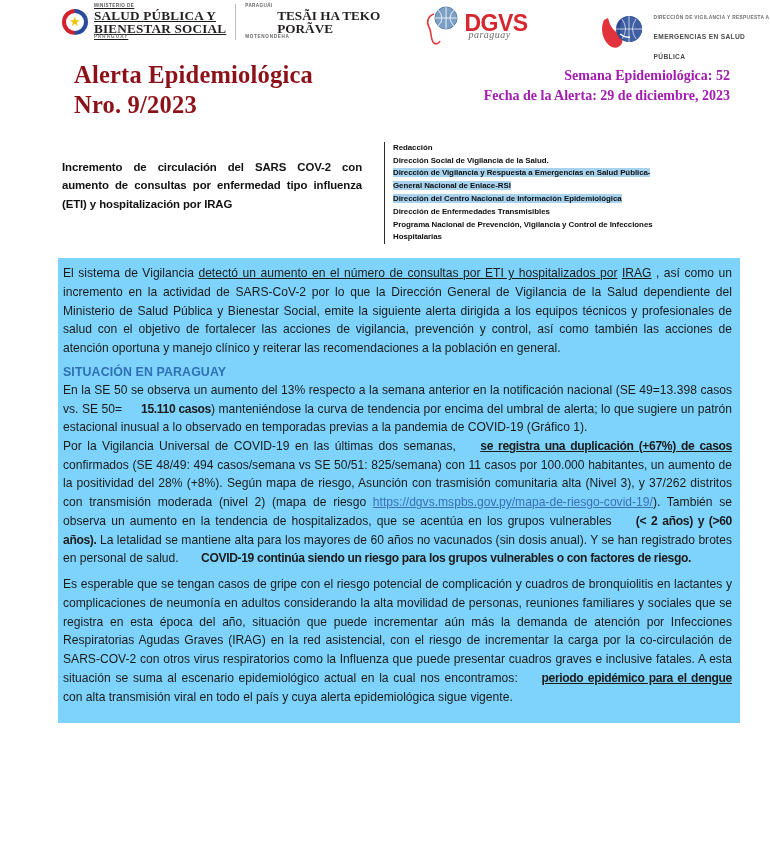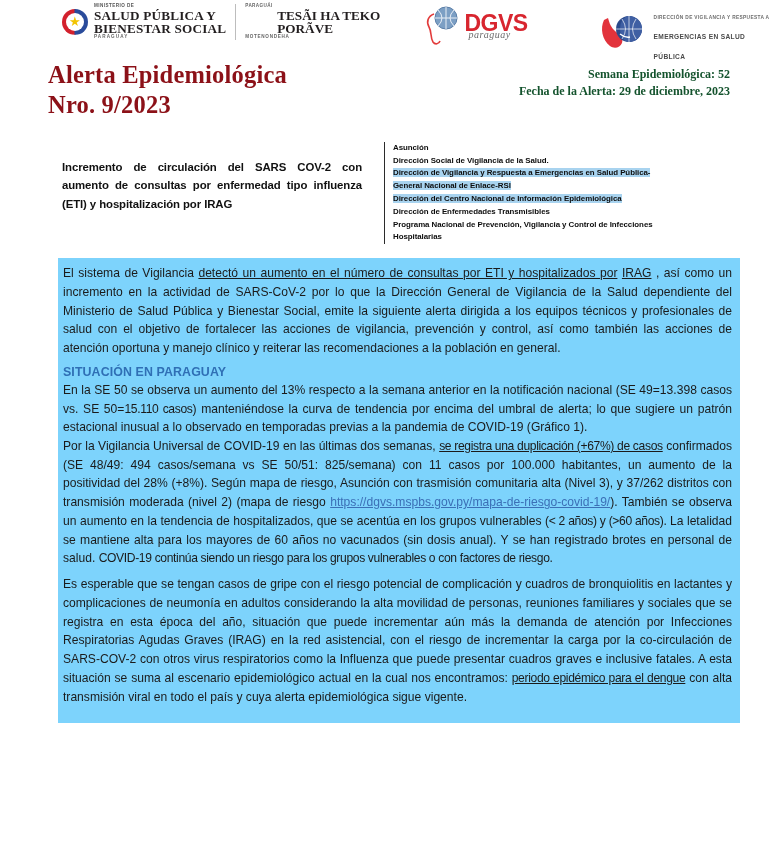--- a/index.html
+++ b/index.html
@@ -47,21 +47,21 @@
     clip-path: polygon(48% 0, 100% 0, 100% 100%, 48% 100%);
   }
   .mspbs-emblem .inner-white {
     position: absolute; left: 4px; top: 4px; width: 18px; height: 18px;
     background: #fff; border-radius: 50%;
   }
   .mspbs-emblem .star {
     position: absolute; left: 7px; top: 7px;
     color: #f2c400; font-size: 13px; line-height: 12px;
   }
-  .mspbs-text { line-height: 1.0; }
+  .mspbs-text { line-height: 1.0; text-decoration: underline; }
   .mspbs-text .tiny {
     font-size: 4.6px; letter-spacing: .45px; color: #555;
     font-family: "Liberation Sans", sans-serif; font-weight: 700;
   }
   .mspbs-text .big {
     font-family: "Liberation Serif", serif;
     font-weight: 700; font-size: 13.2px; color: #231f20;
     letter-spacing: .2px; white-space: nowrap;
   }
   .mspbs-text .bot {
@@ -97,35 +97,35 @@
   }
 
   .logo-dvres { margin-left: 72px; display: flex; align-items: center; }
   .dvres-text { margin-left: 8px; line-height: 1.25; }
   .dvres-text .l1 { font-size: 4.8px; color: #6d6d6d; letter-spacing: .35px; font-weight:700;}
   .dvres-text .l2 { font-size: 6.6px; color: #4a4a4a; letter-spacing: .35px; font-weight: 700;}
 
   
   .title-row {
     display: flex; justify-content: space-between; align-items: flex-start;
-    padding: 8px 40px 0 48px;
+    padding: 8px 40px 0 74px;
   }
   .alert-title {
     font-family: "Liberation Serif", serif;
     color: #8c1118;
     font-weight: 700;
     font-size: 24.5px;
     line-height: 1.22;
     letter-spacing: .2px;
   }
   .alert-meta {
     font-family: "Liberation Serif", serif;
     font-weight: 700;
-    font-size: 12px;
-    color: #14532d;
+    font-size: 14px;
+    color: #a21caf;
     text-align: right;
     line-height: 1.45;
     padding-top: 6px;
   }
 
   
   .mid-row {
     display: flex;
     padding: 22px 0 0 62px;
     align-items: flex-start;
@@ -174,21 +174,21 @@
   .section-head {
     color: #2f6fb5;
     font-weight: 700;
     font-size: 12.4px;
     margin: 6px 0 2px 0;
     letter-spacing: .1px;
   }
   .u { text-decoration: underline; }
   .bu { font-weight: 700; text-decoration: underline; }
   .lnk { color: #3b6fb6; text-decoration: underline; }
-  .cond { font-weight: 400; letter-spacing: -.35px; }
+  .cond { font-weight: 700; letter-spacing: -.35px; margin-left: 19px; }
 </style>
 </head>
 <body>
 
 <div class="logo-bar">
 
   <div class="logo-block logo-mspbs">
     <div class="mspbs-emblem">
       <div class="ring-red"></div>
       <div class="ring-blue"></div>
@@ -254,21 +254,21 @@
   <div class="alert-meta">
     <div>Semana Epidemiológica: 52</div>
     <div>Fecha de la Alerta: 29 de diciembre, 2023</div>
   </div>
 </div>
 
 <div class="mid-row">
   <div class="subtitle">Incremento de circulación del SARS COV-2 con aumento de consultas por enfermedad tipo influenza (ETI) y hospitalización por IRAG</div>
 
   <div class="redaccion-wrap">
-    <div class="line">Asunción</div>
+    <div class="line">Redacción</div>
     <div class="line">Dirección Social de Vigilancia de la Salud.</div>
     <div class="line"><span class="hl">Dirección de Vigilancia y Respuesta a Emergencias en Salud Pública-</span></div>
     <div class="line"><span class="hl">General Nacional de Enlace-RSI</span></div>
     <div class="line"><span class="hl">Dirección del Centro Nacional de Información Epidemiológica</span></div>
     <div class="line">Dirección de Enfermedades Transmisibles</div>
     <div class="line">Programa Nacional de Prevención, Vigilancia y Control de Infecciones</div>
     <div class="line">Hospitalarias</div>
   </div>
 </div>
 

